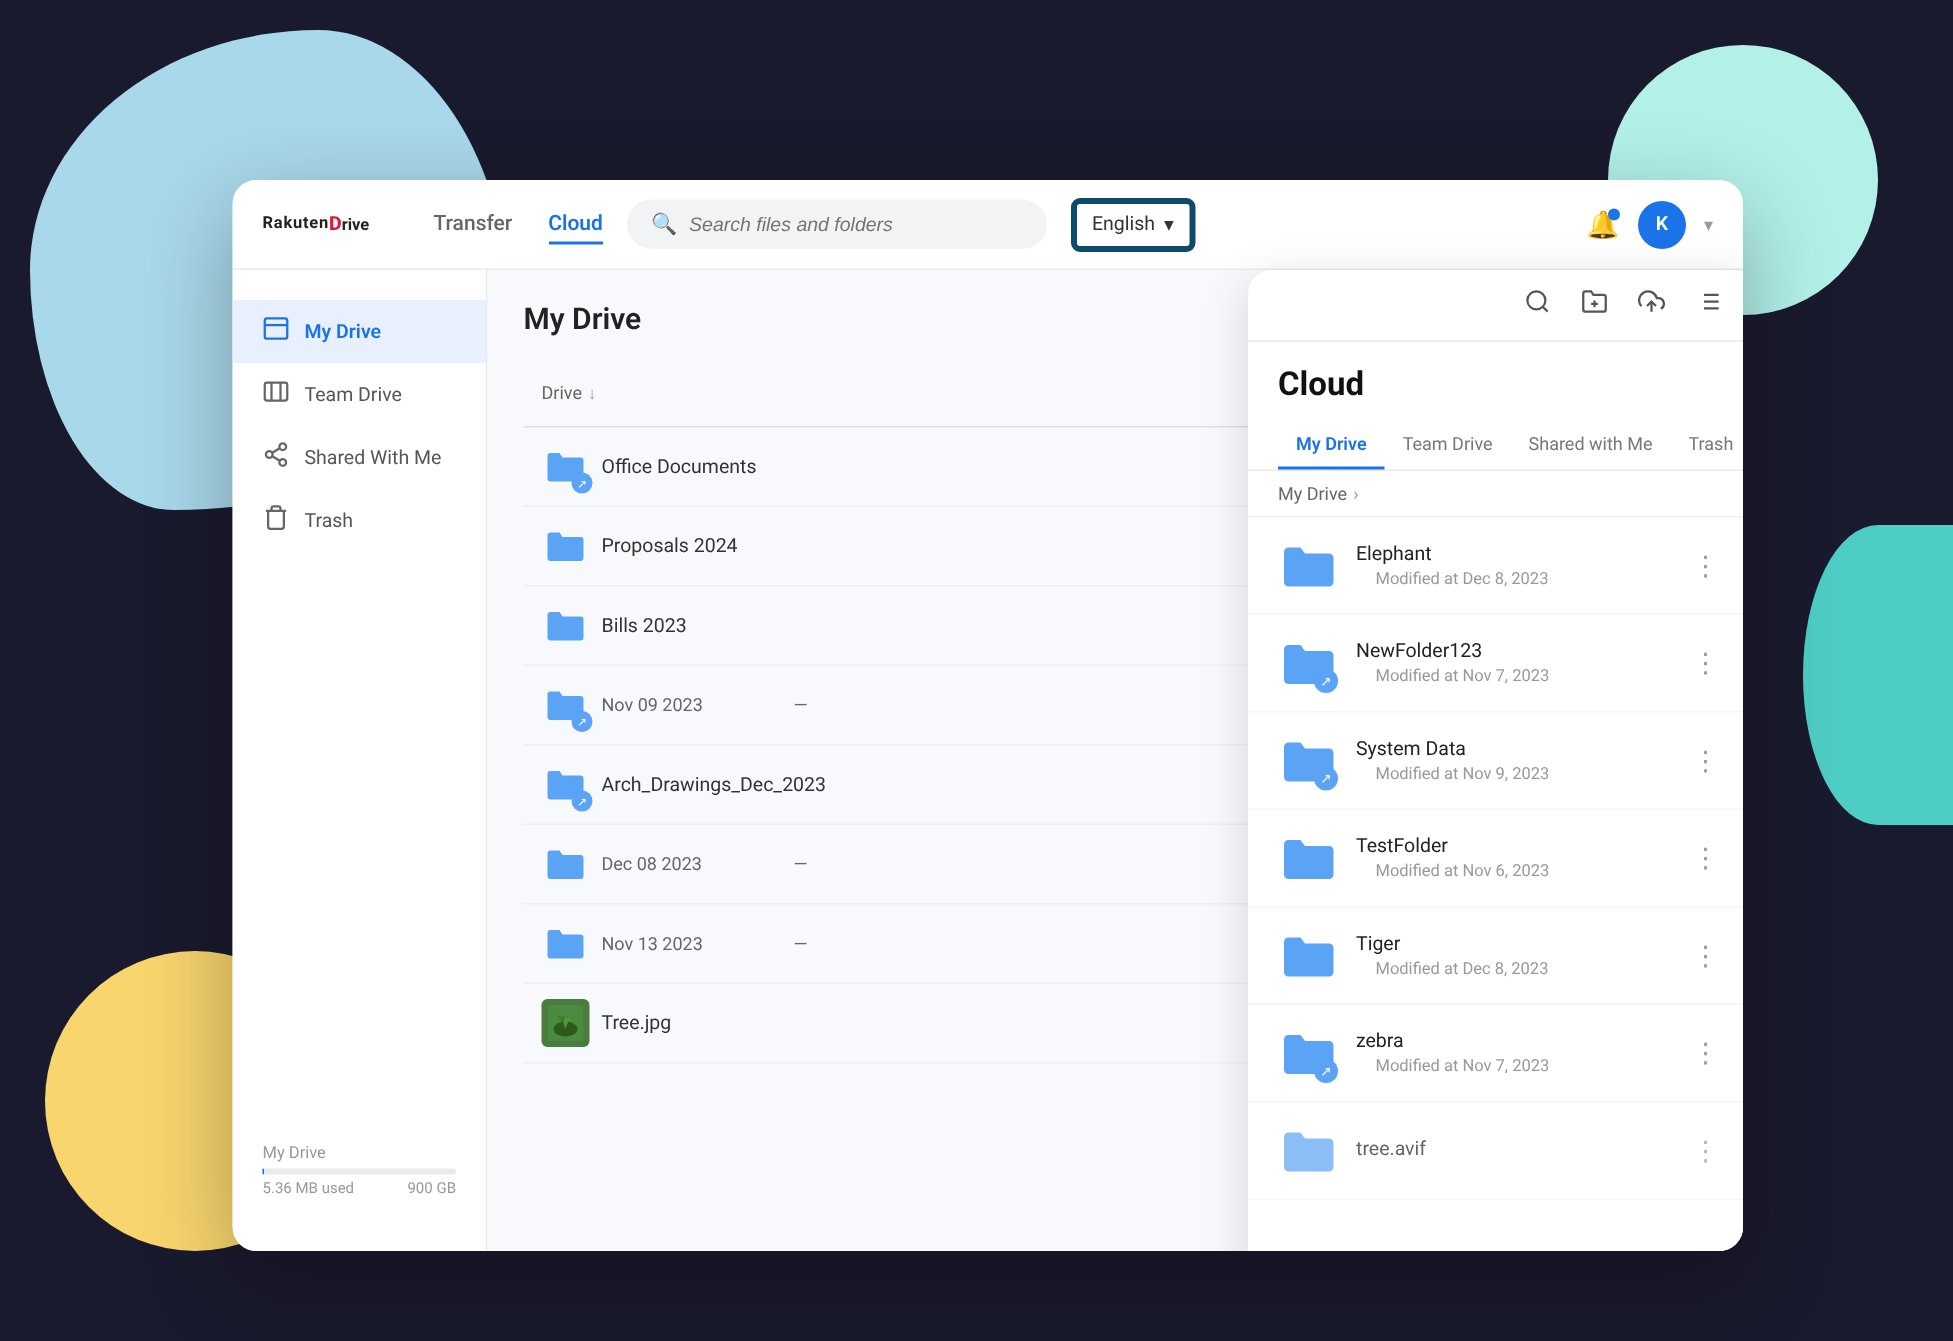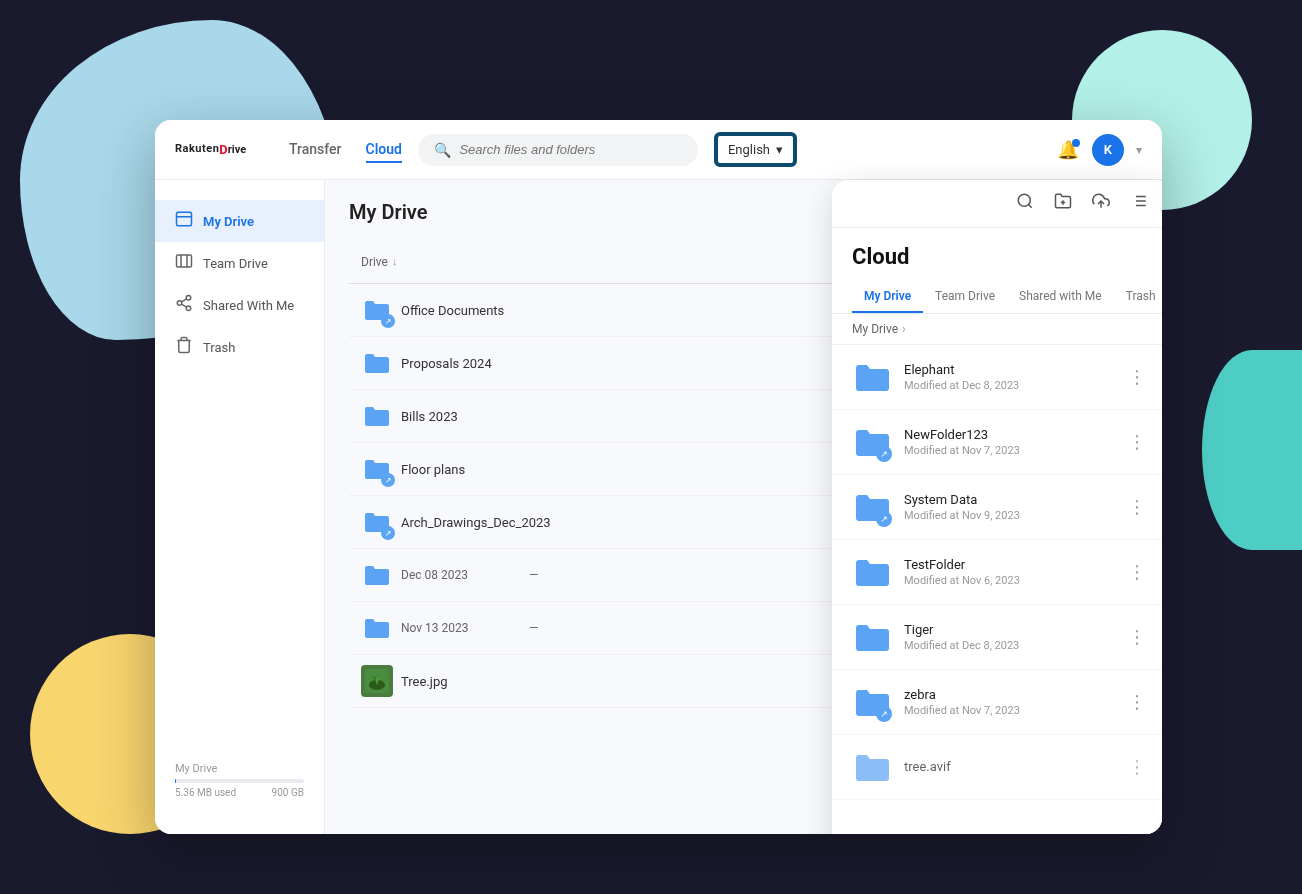--- a/index.html
+++ b/index.html
@@ -410,20 +410,21 @@
     .cloud-item-info { flex: 1; }
     .cloud-item-name {
       font-size: 13px;
       font-weight: 400;
       color: #222;
     }
     .cloud-item-date {
       font-size: 11px;
       color: #999;
       margin-top: 2px;
+      margin-left: 13px;
     }
     .cloud-item-more {
       background: none;
       border: none;
       cursor: pointer;
       color: #999;
       font-size: 18px;
       padding: 2px 6px;
     }
 
@@ -590,21 +591,20 @@
         <div class="file-modified">Dec 06 2023</div>
         <div class="file-size">—</div>
       </div>
       <div class="file-row">
         <div class="file-icon shared-folder-wrap">
           <svg class="folder-svg" viewBox="0 0 28 24" fill="#5ba3f5" xmlns="http://www.w3.org/2000/svg">
             <path d="M2 5a2 2 0 0 1 2-2h6l2 3h12a2 2 0 0 1 2 2v12a2 2 0 0 1-2 2H4a2 2 0 0 1-2-2V5z"></path>
           </svg>
           <span class="share-badge">↗</span>
         </div>
-        <div class="file-name">Floor plans</div>
         <div class="file-modified">Nov 09 2023</div>
         <div class="file-size">—</div>
       </div>
       <div class="file-row">
         <div class="file-icon shared-folder-wrap">
           <svg class="folder-svg" viewBox="0 0 28 24" fill="#5ba3f5" xmlns="http://www.w3.org/2000/svg">
             <path d="M2 5a2 2 0 0 1 2-2h6l2 3h12a2 2 0 0 1 2 2v12a2 2 0 0 1-2 2H4a2 2 0 0 1-2-2V5z"></path>
           </svg>
           <span class="share-badge">↗</span>
         </div>

